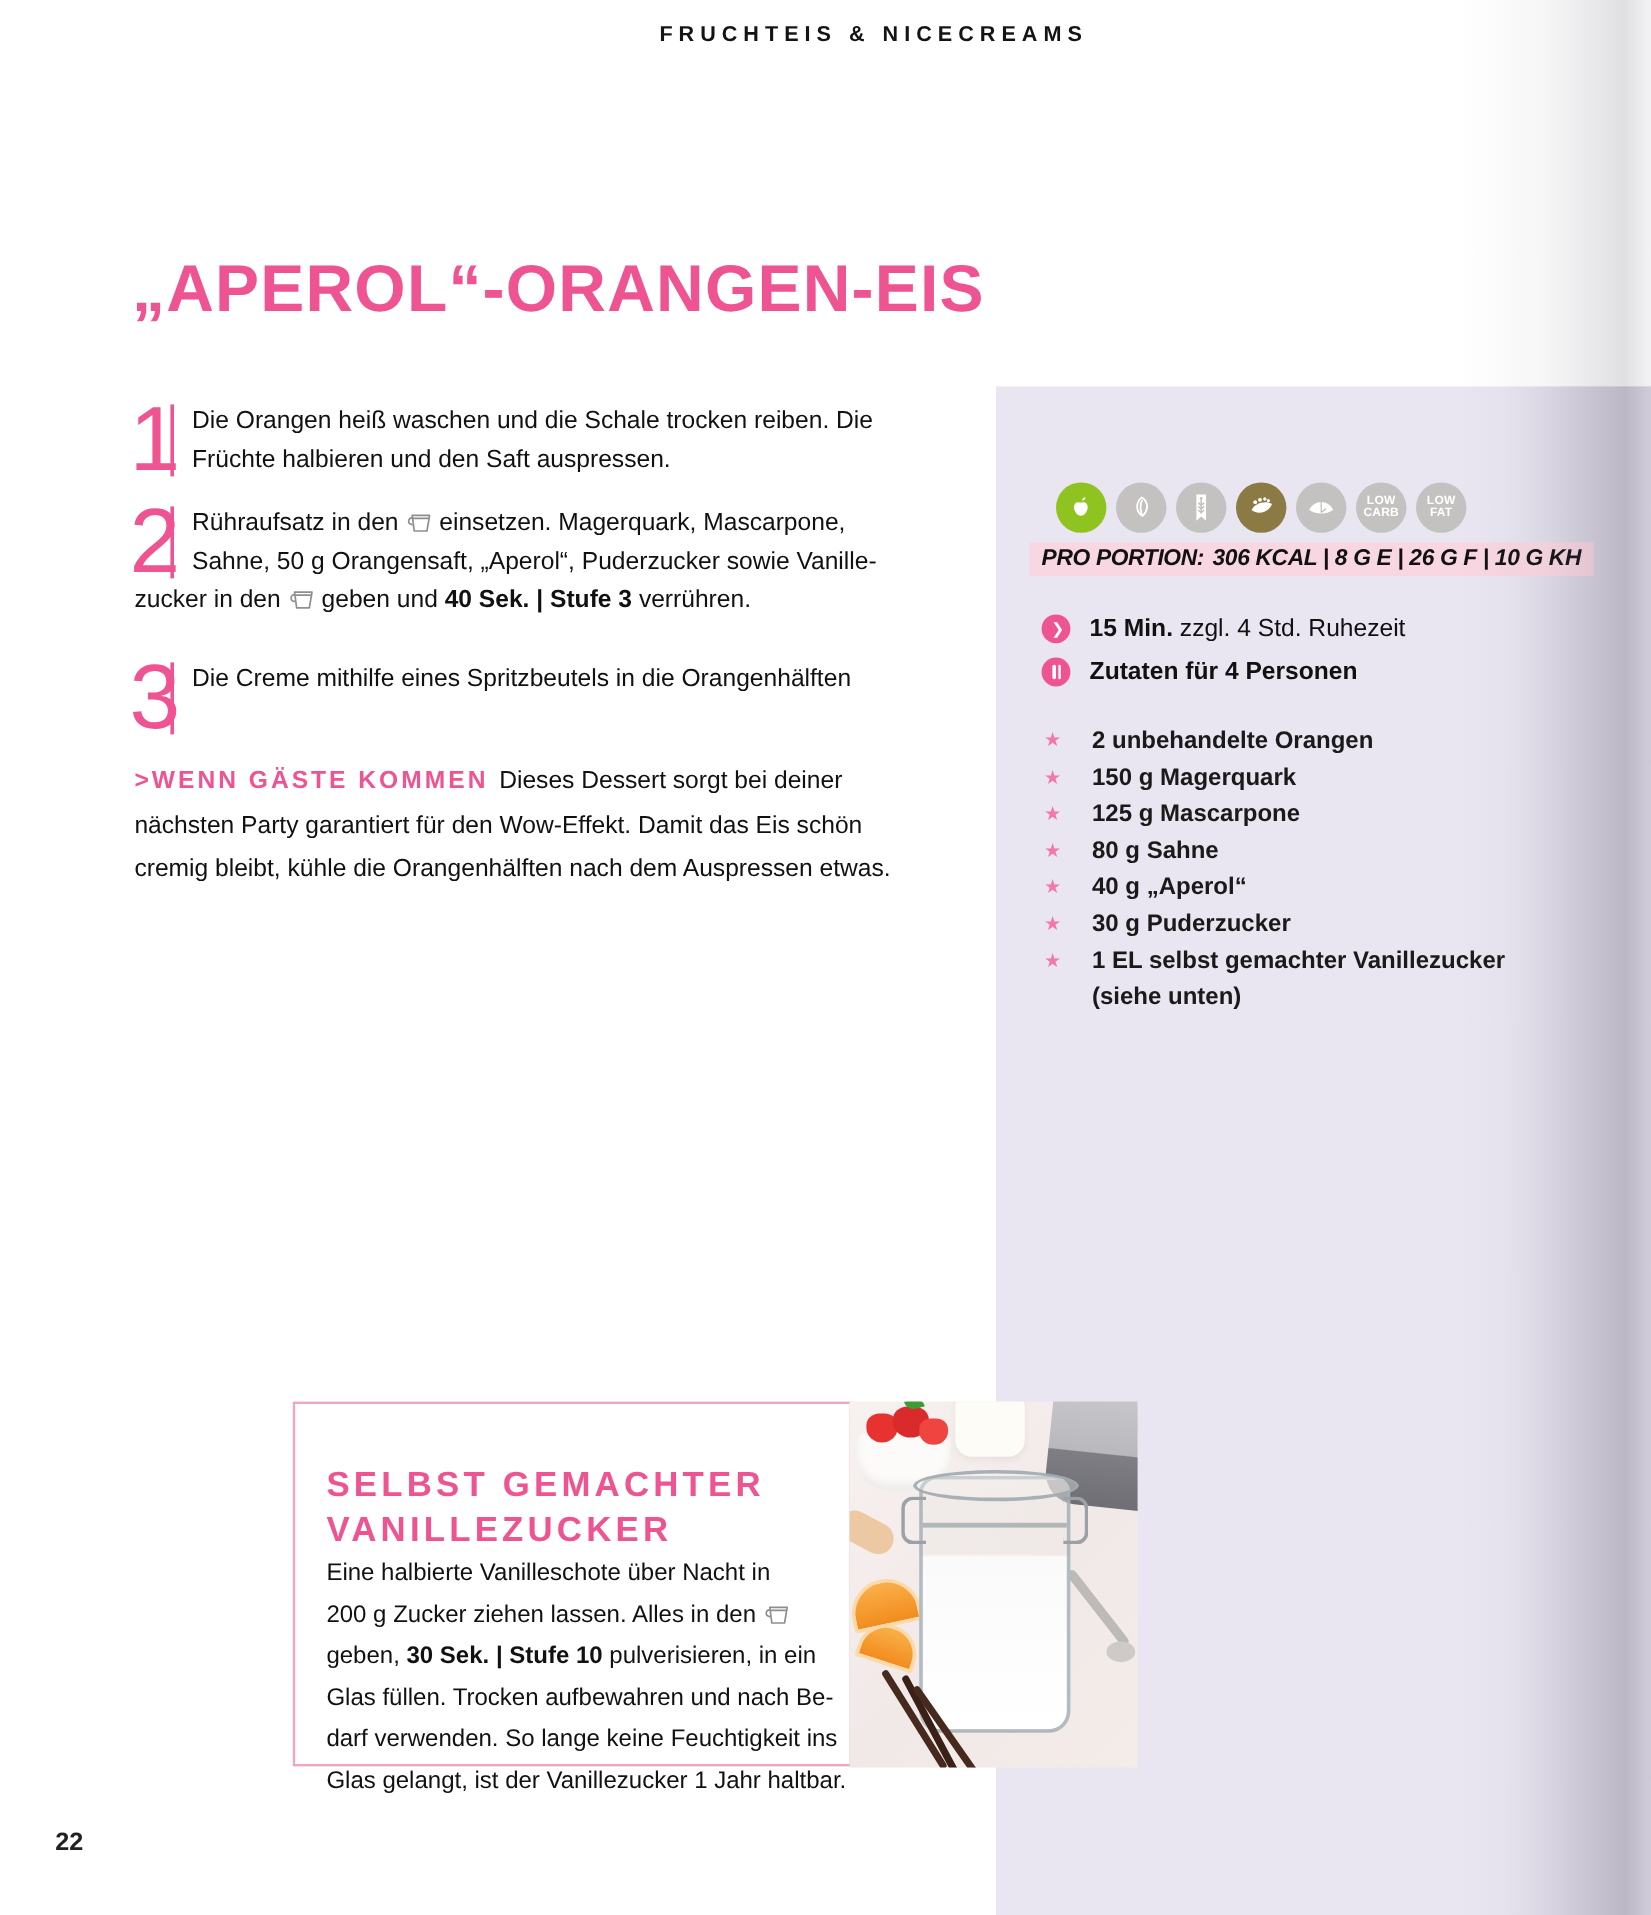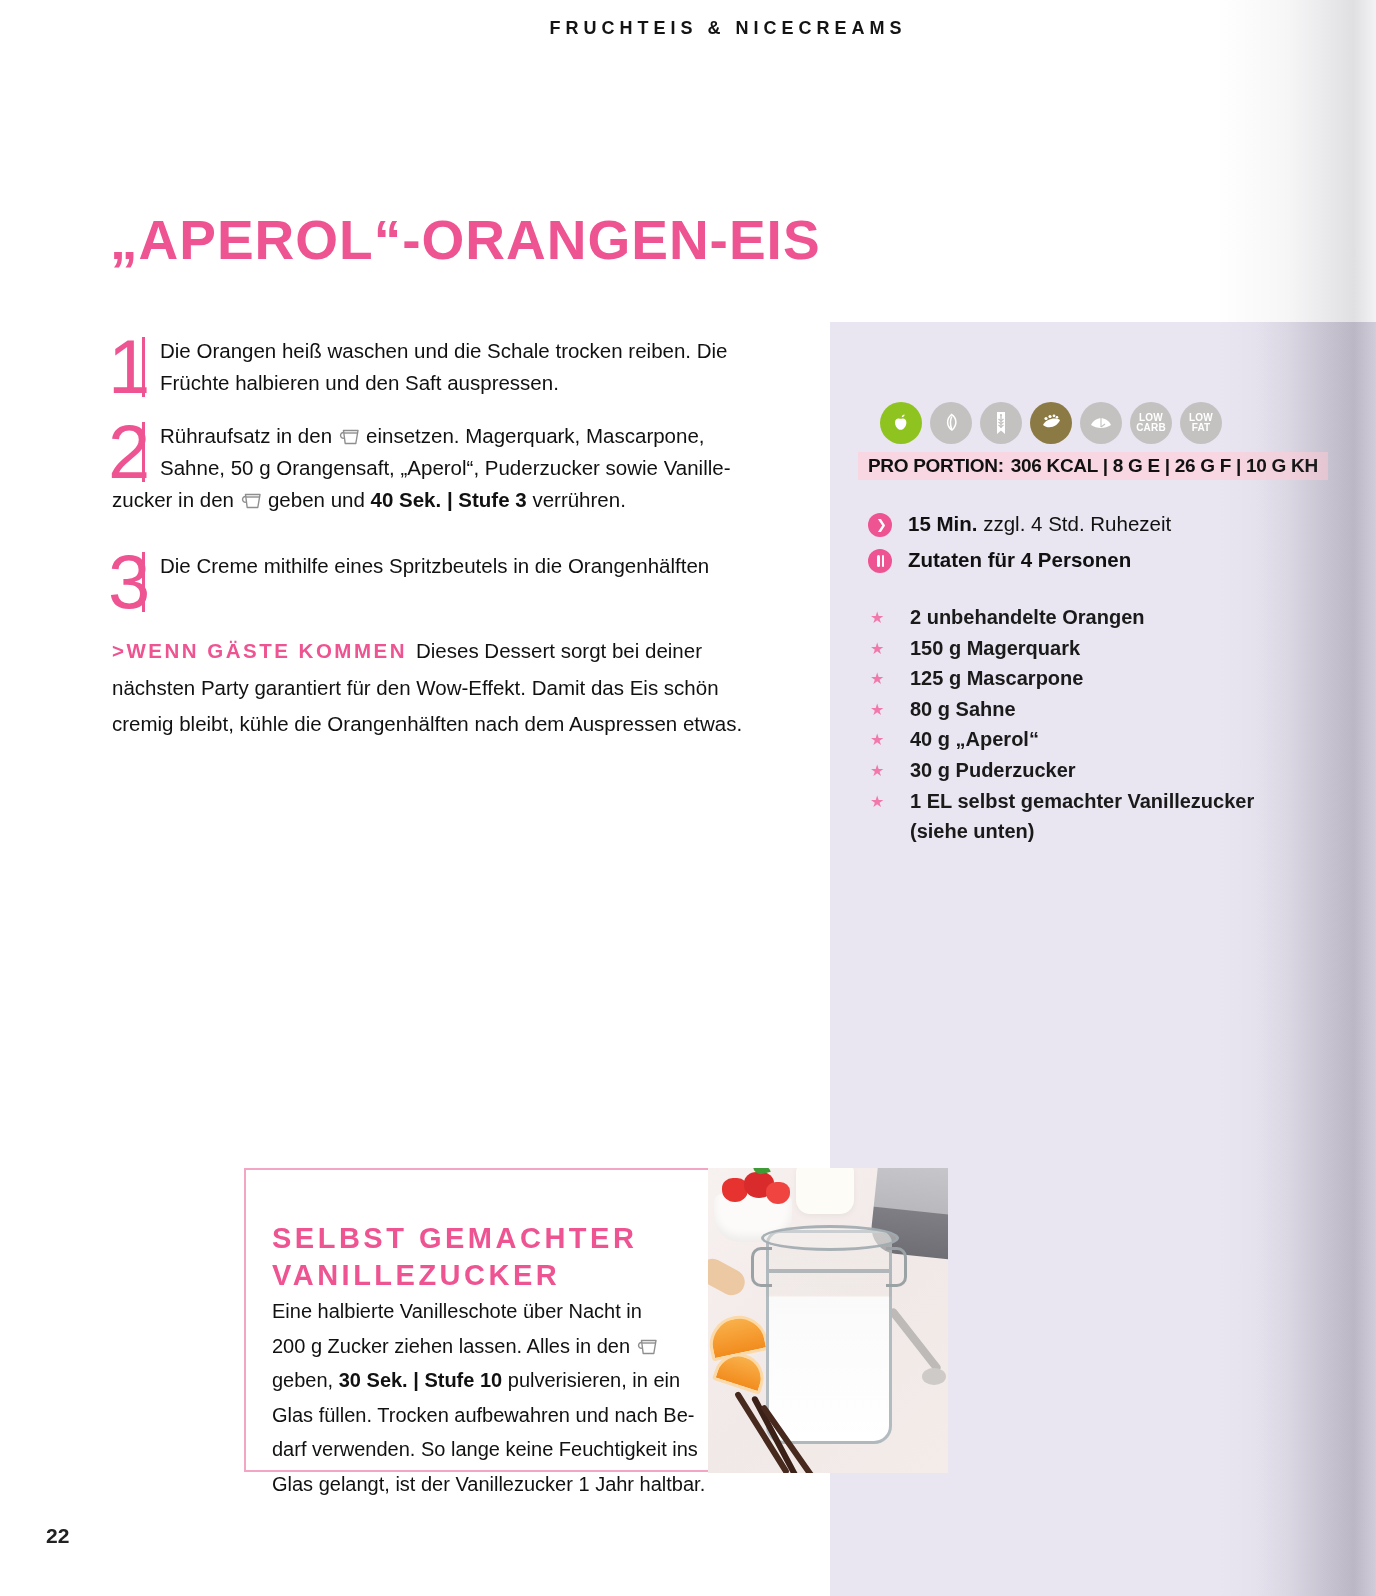--- a/index.html
+++ b/index.html
@@ -46,21 +46,21 @@
     left:830px;top:322px;width:546px;height:1274px;z-index:1;
     background:linear-gradient(to right,#e9e5f1 0%,#e9e5f1 78%,#d2cdda 96%,#dad5e2 100%);
   }
   .badges{position:absolute;left:50px;top:80px;display:flex;gap:8px;}
   .badge{width:42px;height:42px;border-radius:50%;background:#c3c2c0;display:flex;
     align-items:center;justify-content:center;flex-direction:column;}
   .badge.green{background:#8fc31f;}
   .badge.brown{background:#8c7a45;}
   .badge-txt{color:#fff;font-weight:700;font-size:10px;line-height:10px;letter-spacing:0.2px;}
   .nutrition{position:absolute;left:28px;top:130px;height:28px;background:#f8d7e2;
-    display:flex;align-items:center;padding:0 10px;white-space:nowrap;}
+    display:flex;align-items:center;padding:0 10px;white-space:nowrap;font-style:italic;}
   .nutrition span{font-size:19px;font-weight:700;letter-spacing:-0.3px;color:#111;}
   .nutrition .lbl{margin-right:7px;}
   .inforow{position:absolute;left:38px;white-space:nowrap;}
   .badge-dot{display:inline-block;width:24px;height:24px;border-radius:50%;background:#ee5491;
     color:#fff;text-align:center;vertical-align:-6px;margin-right:16px;position:relative;}
   .chev{position:absolute;left:8px;top:4px;font-size:13px;font-weight:700;}
   .cutl{position:absolute;left:9px;top:6px;width:2.5px;height:12px;background:#fff;border-radius:2px;}
   .cutl2{left:13.5px;}
   .info-txt{font-size:20.5px;color:#111;}
   .ing-list{position:absolute;left:28px;top:284px;margin-left:12px;}

